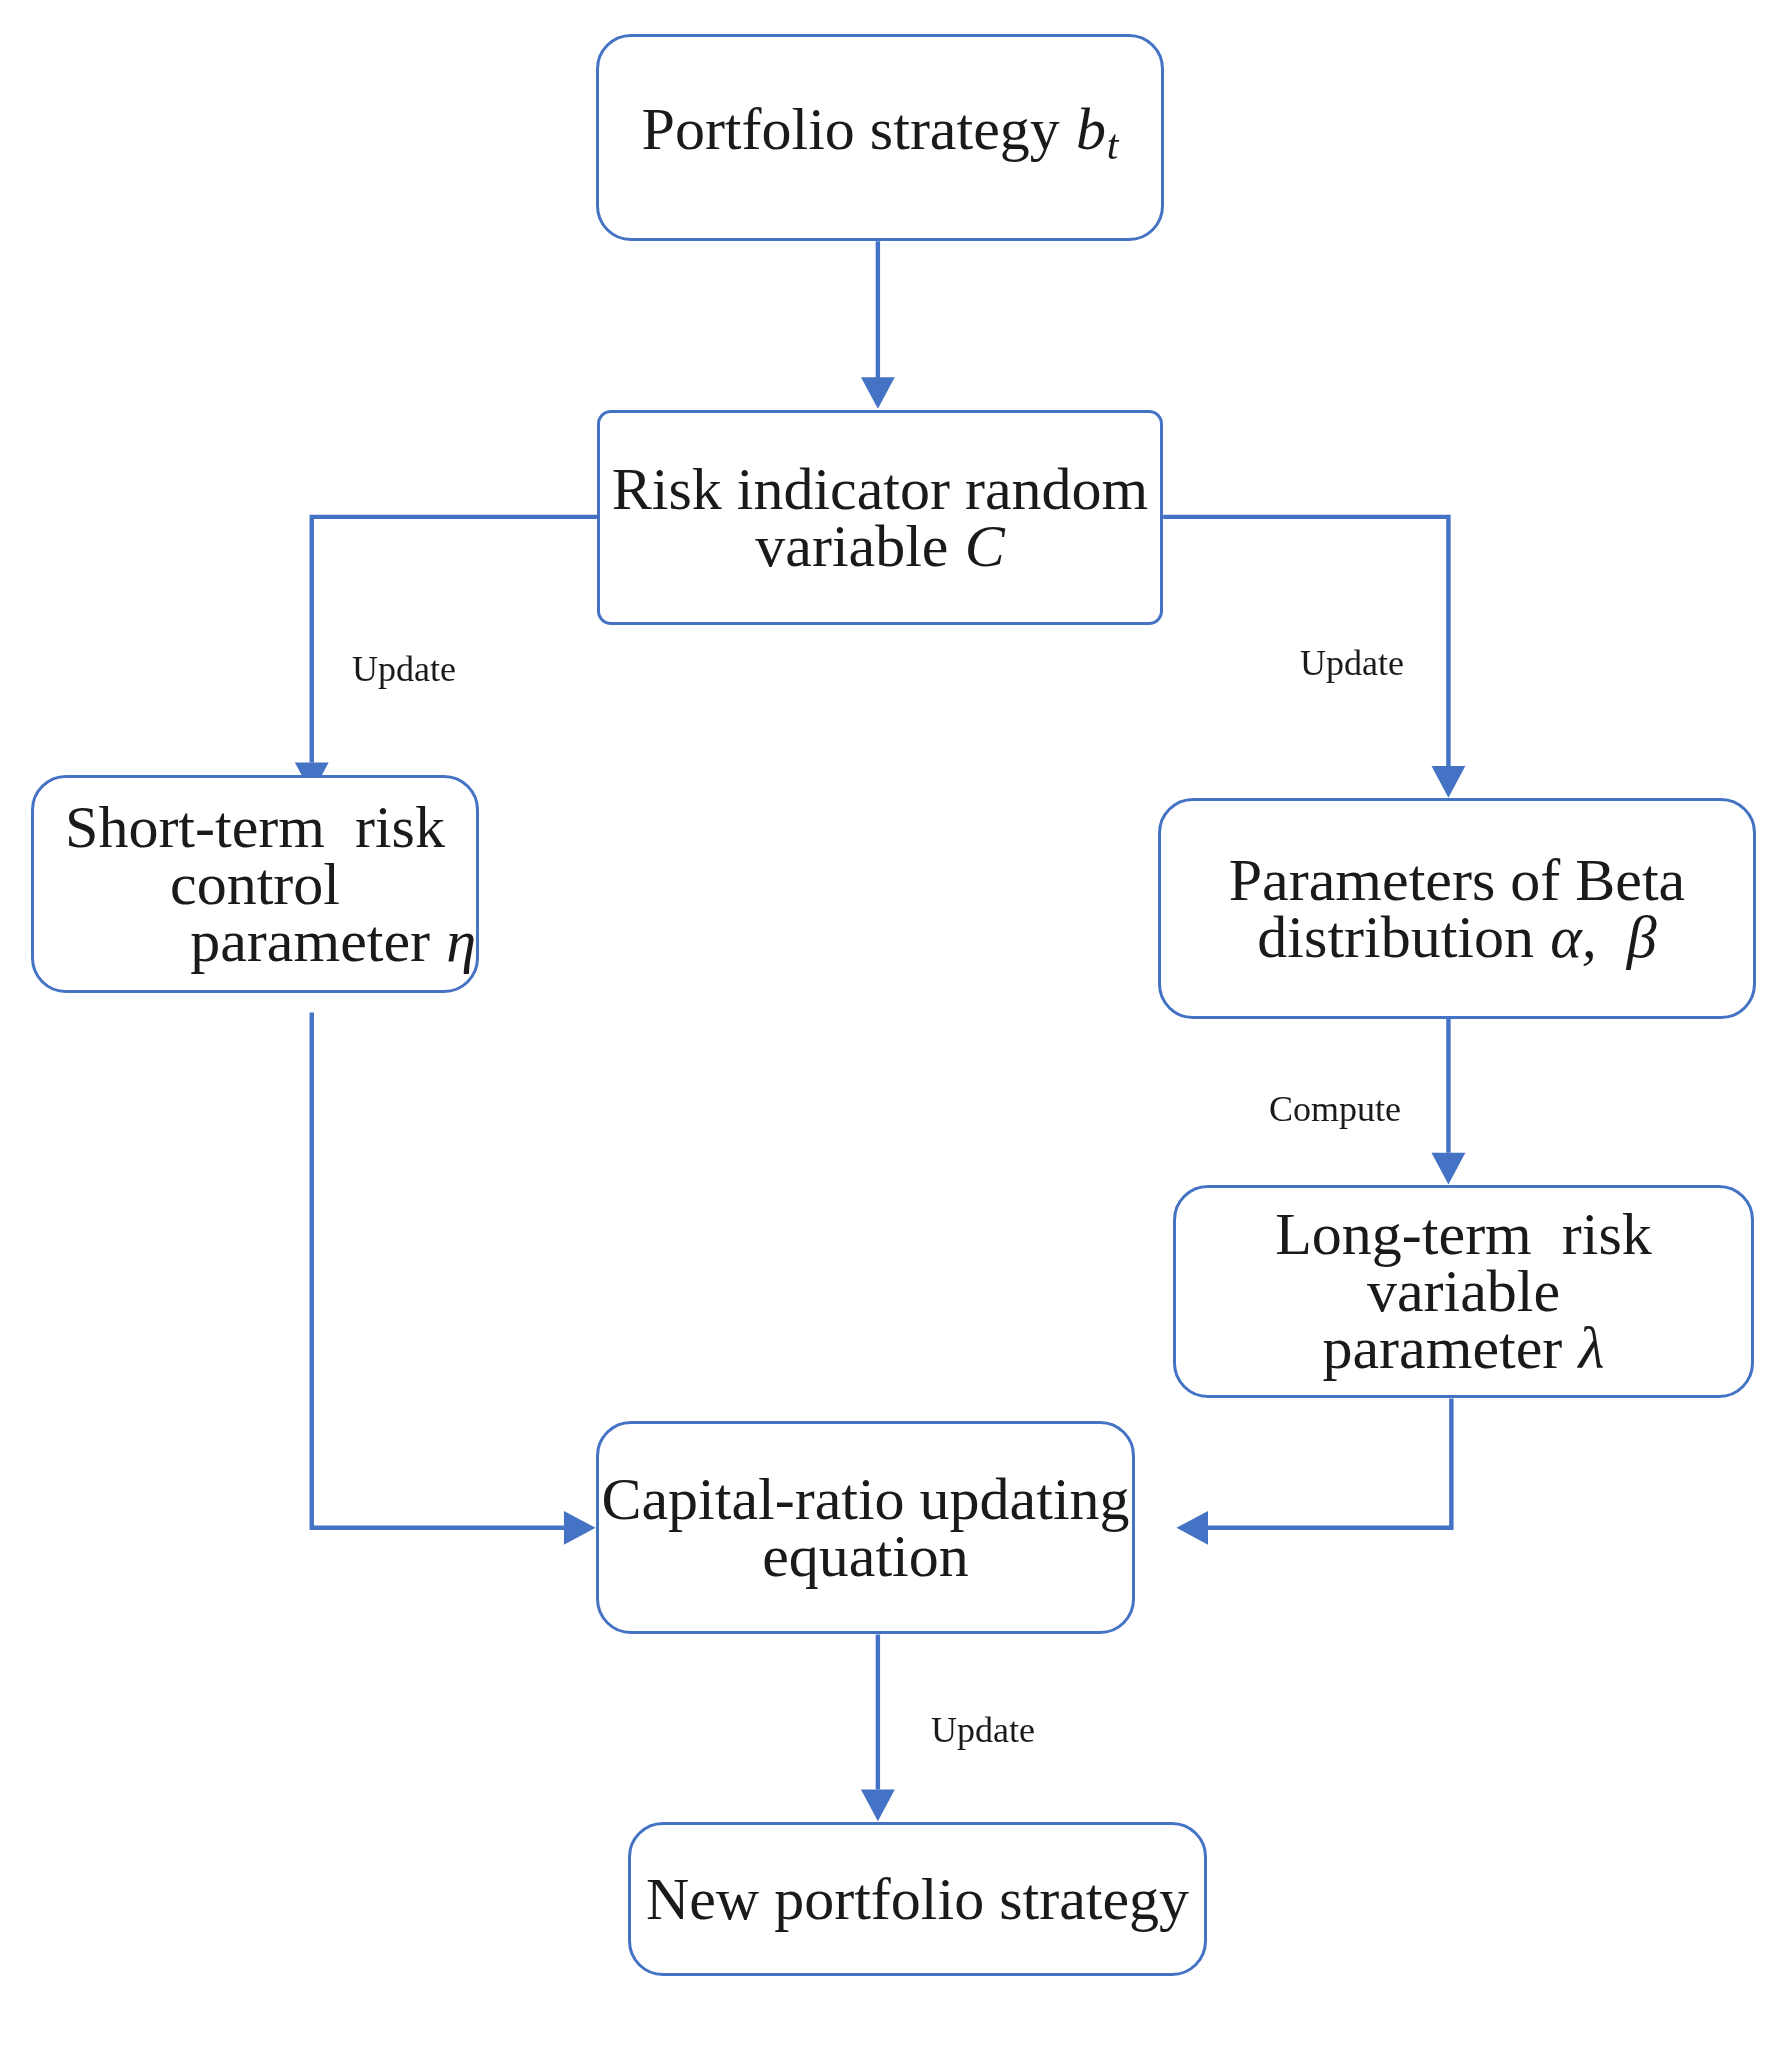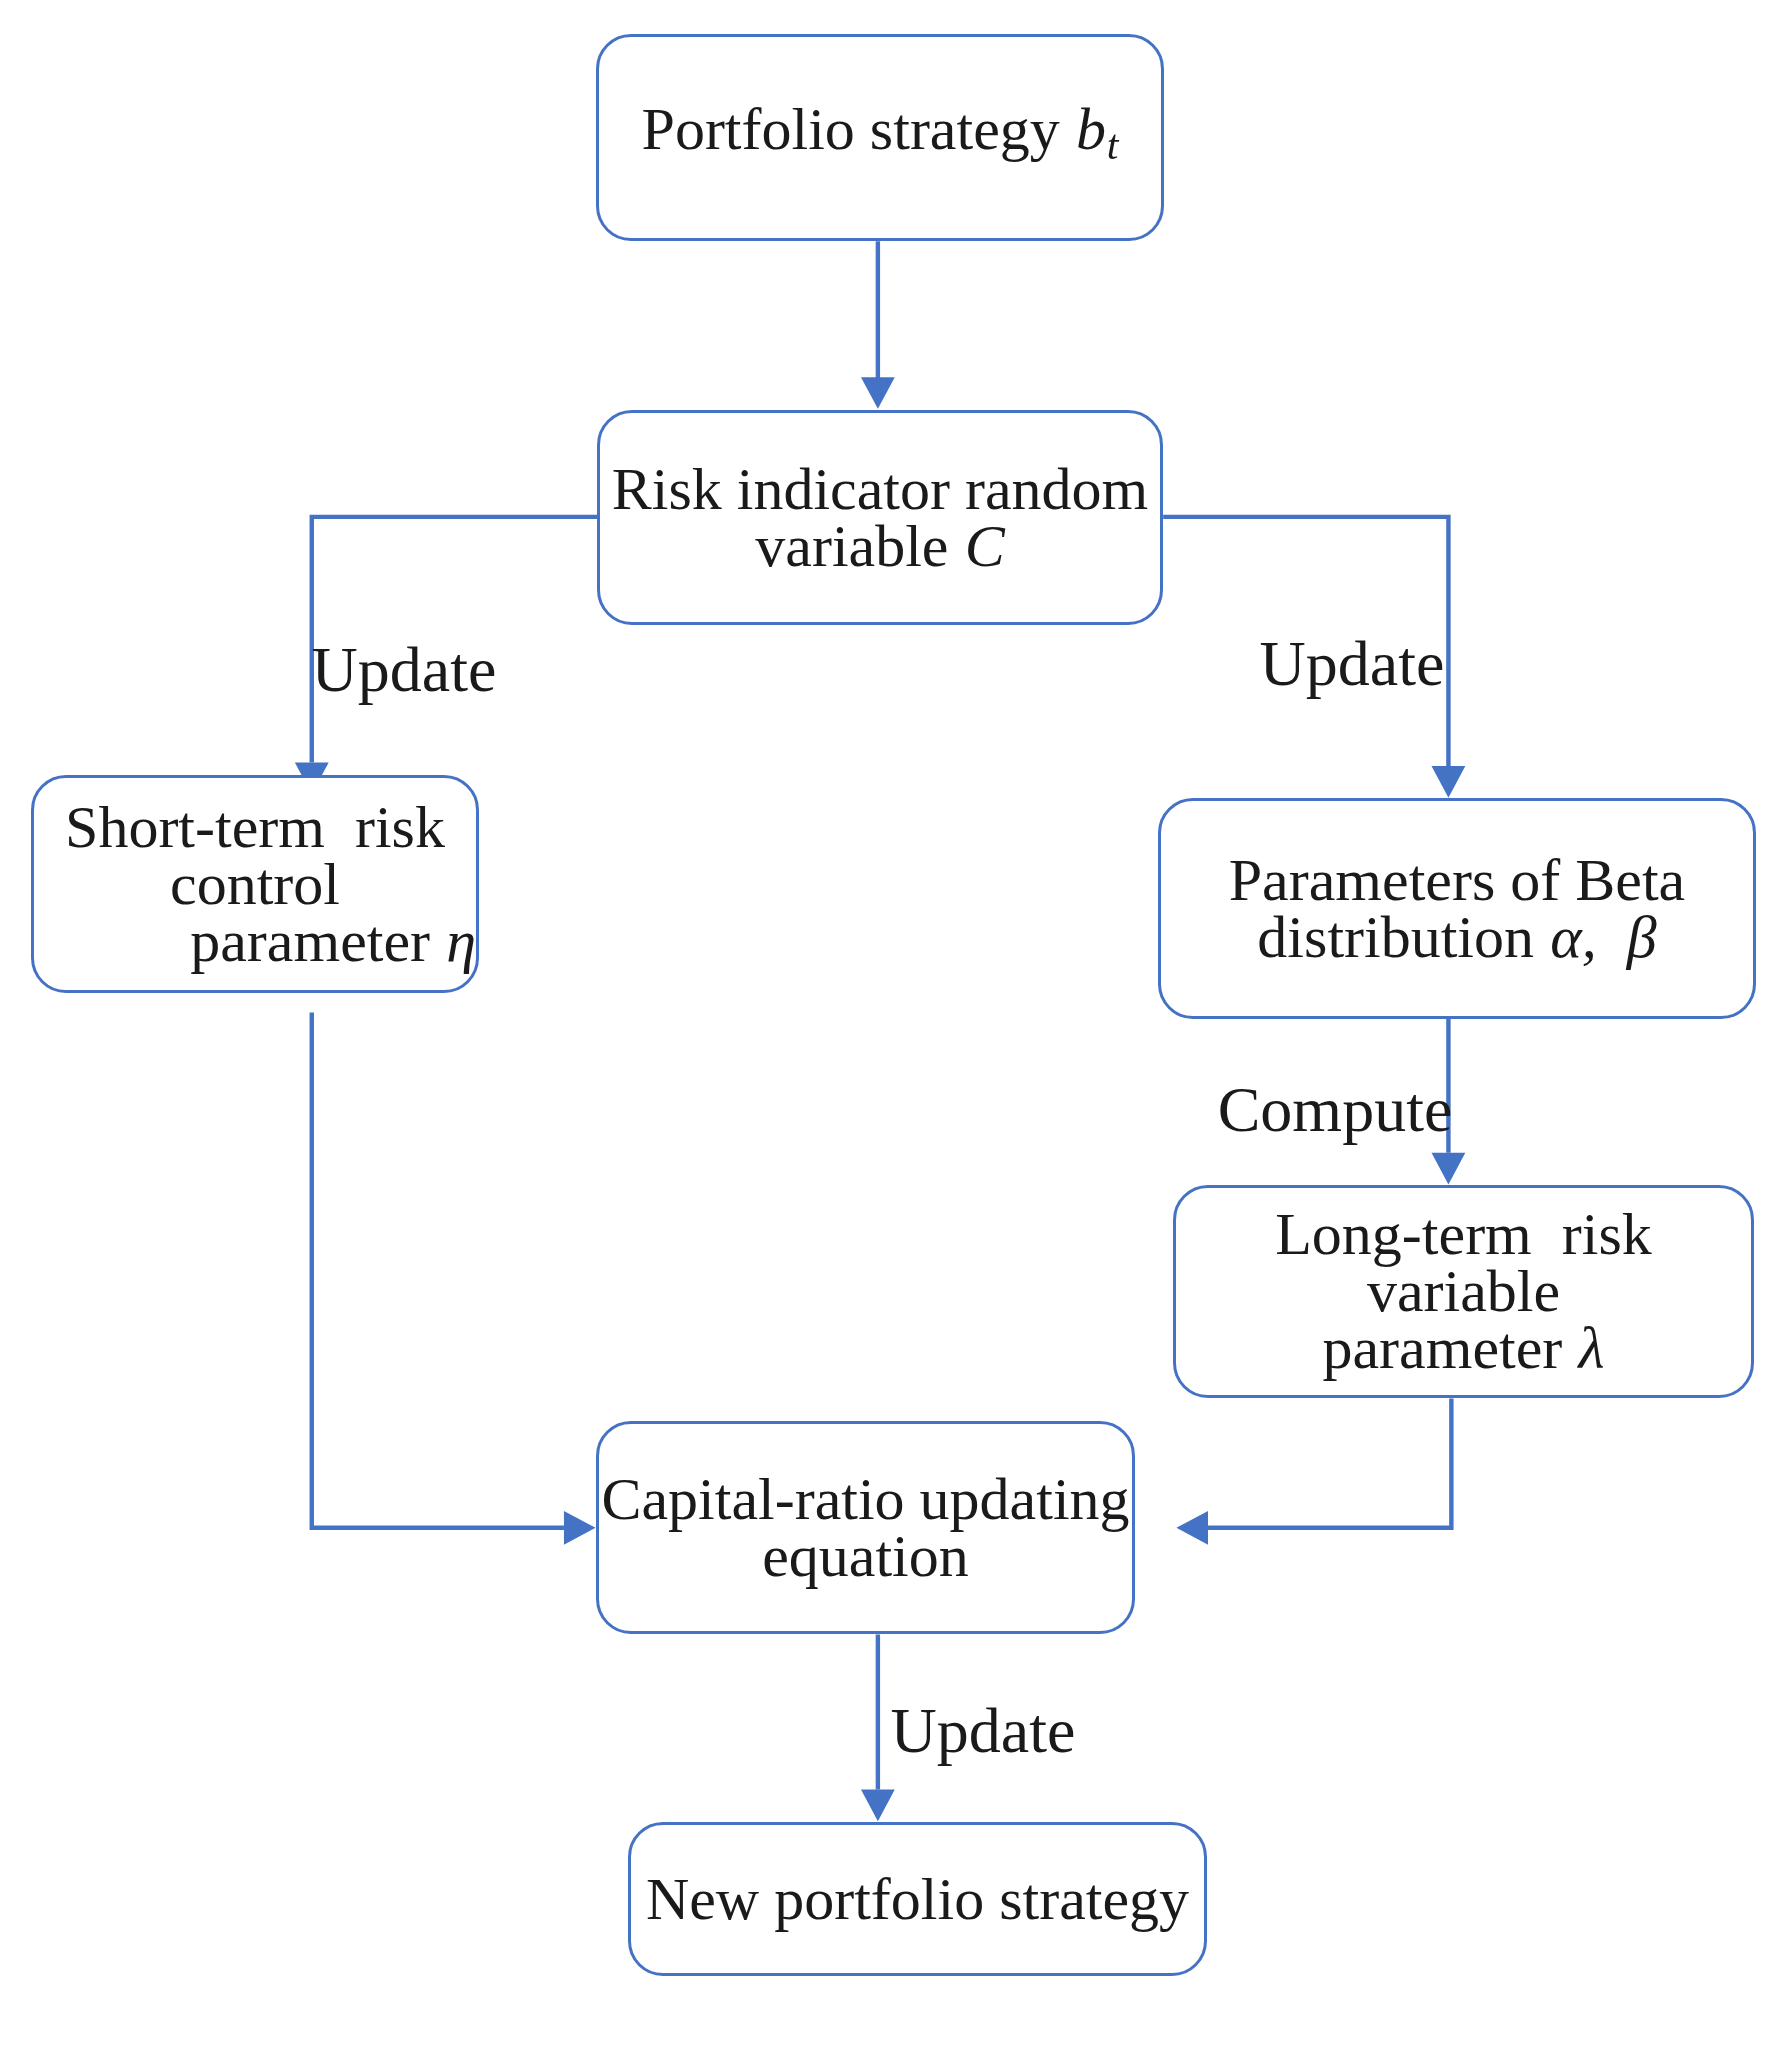--- a/index.html
+++ b/index.html
@@ -53,21 +53,21 @@
   }
   .msub{
     font-style:italic;
     font-size:0.7em;
     vertical-align:-0.25em;
     margin-left:0.02em;
   }
   .edge-label{
     position:absolute;
     transform:translate(-50%,-50%);
-    font-size:64px;
+    font-size:36px;
     line-height:57px;
     white-space:nowrap;
     color:var(--text);
     text-align:right;
   }
 </style>
 </head>
 <body>
 
 <div id="canvas">
@@ -93,21 +93,21 @@
     <polygon class="arrowhead" points="1600,2078 1643,2055 1643,2101"></polygon>
 
     <path class="connector" d="M1194,2223 L1194,2434"></path>
     <polygon class="arrowhead" points="1194,2477 1171,2434 1217,2434"></polygon>
   </svg>
 
   <div class="node" style="left:596px;top:34px;width:568px;height:207px;">
     <div class="line"><span>Portfolio strategy</span><span class="mvar">b</span><span class="msub">t</span></div>
   </div>
 
-  <div class="node" style="left:597px;top:410px;width:566px;height:215px;">
+  <div class="node" style="left:597px;top:410px;width:566px;height:215px;border-radius:14px;">
     <div class="line">Risk indicator random</div>
     <div class="line"><span>variable</span><span class="mvar">C</span></div>
   </div>
 
   <div class="node" style="left:31px;top:775px;width:448px;height:218px;align-items:flex-end;">
     <div class="line">Short-term  risk control</div>
     <div class="line"><span>parameter</span><span class="mvar">η</span></div>
   </div>
 
   <div class="node" style="left:1158px;top:798px;width:598px;height:221px;">

